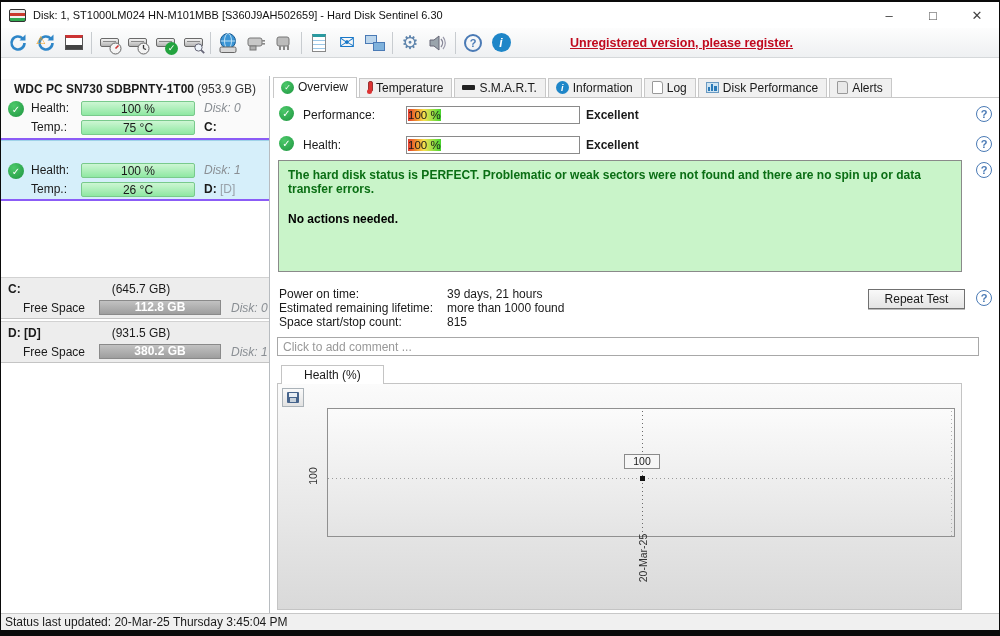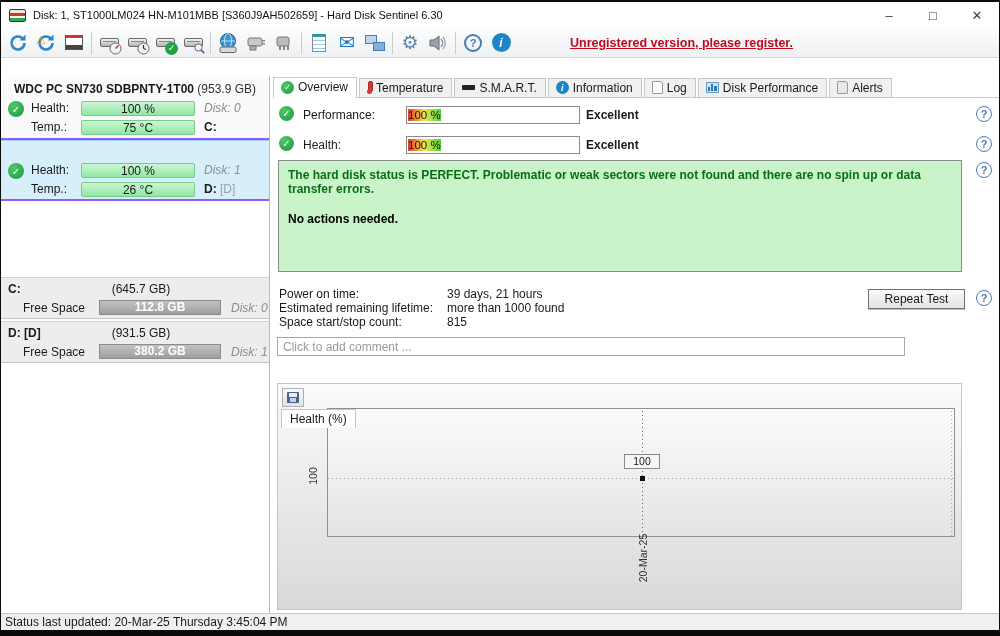--- a/index.html
+++ b/index.html
@@ -97,25 +97,25 @@
   .ov-rating { position:absolute; left:313px; top:2px; font-weight:bold; }
   .help-col { position:absolute; left:703px; width:16px; }
   .hq { width:16px; height:16px; border-radius:50%; border:1.5px solid #4a7ab5; color:#4a7ab5; font-weight:bold; font-size:11px; display:flex; align-items:center; justify-content:center; background:#fff; }
   .status-box { position:absolute; left:5px; top:62px; width:684px; height:112px; background:#c9f4c9; border:1px solid #8a8a8a; padding:7px 9px; }
   .status-msg { display:block; color:#0a6e14; font-weight:bold; margin-bottom:16px; }
   .status-act { display:block; color:#000; font-weight:bold; }
   .stat-row { position:absolute; left:6px; width:100%; height:14px; }
   .stat-label { position:absolute; left:0; }
   .stat-value { position:absolute; left:152px; font-weight:normal;margin-left:16px; }
   .repeat-btn { position:absolute; left:595px; top:191px; width:97px; height:20px; border:1px solid #707070; background:linear-gradient(#f9f9f9,#e4e4e4); text-align:center; line-height:18px; font-size:12px; box-shadow:0 1px 0 #bbb; }
-  .comment-input { position:absolute; left:4px; top:239px; width:628px; height:19px; border:1px solid #a8a8a8; padding:0 5px; font-family:inherit; font-size:12px; color:#333; }
+  .comment-input { position:absolute; left:4px; top:239px; width:702px; height:19px; border:1px solid #a8a8a8; padding:0 5px; font-family:inherit; font-size:12px; color:#333; }
   .comment-input::placeholder { color:#999; }
 
   
-  .chart-tab { position:absolute; left:8px; top:267px; height:19px; padding:2px 8px; background:#fff; border:1px solid #c4c4c4; border-bottom:none; z-index:2; font-size:12px;margin-top:44px; }
+  .chart-tab { position:absolute; left:8px; top:267px; height:19px; padding:2px 22px; background:#fff; border:1px solid #c4c4c4; border-bottom:none; z-index:2; font-size:12px; }
   .chart-panel { position:absolute; left:4px; top:285px; width:685px; bottom:1px; border:1px solid #c4c4c4; background:linear-gradient(#fbfbfb,#d9d9d9); z-index:1; }
   .save-btn { position:absolute; left:4px; top:4px; width:22px; height:19px; border:1px solid #aab2b8; background:linear-gradient(#fafafa,#e2e2e2); display:flex; align-items:center; justify-content:center; }
   .floppy { width:12px; height:11px; background:#46648c; position:relative; border-radius:1px; }
   .floppy:before { content:""; position:absolute; left:2px; top:1px; width:8px; height:4px; background:#e8eef4; }
   .floppy:after { content:""; position:absolute; left:3px; bottom:1px; width:6px; height:4px; background:#c8d2dc; }
   .plot { position:absolute; left:49px; top:24px; width:628px; height:129px; border:1px solid #909090; background:linear-gradient(180deg,#fbfbfb,#e4e4e4); }
   .hgrid { position:absolute; left:0; top:69px; width:100%; height:1px; background-image:repeating-linear-gradient(90deg,#9a9a9a 0 1px,transparent 1px 4px); }
   .vgrid-c { position:absolute; left:314px; top:0; width:1px; height:100%; background-image:repeating-linear-gradient(0deg,#6a6a6a 0 1px,transparent 1px 4px); }
   .vgrid-r { position:absolute; right:2px; top:0; width:1px; height:100%; background-image:repeating-linear-gradient(0deg,#b0b0b0 0 1px,transparent 1px 4px); }
   .dpoint { position:absolute; left:312px; top:67px; width:5px; height:5px; background:#111; }

